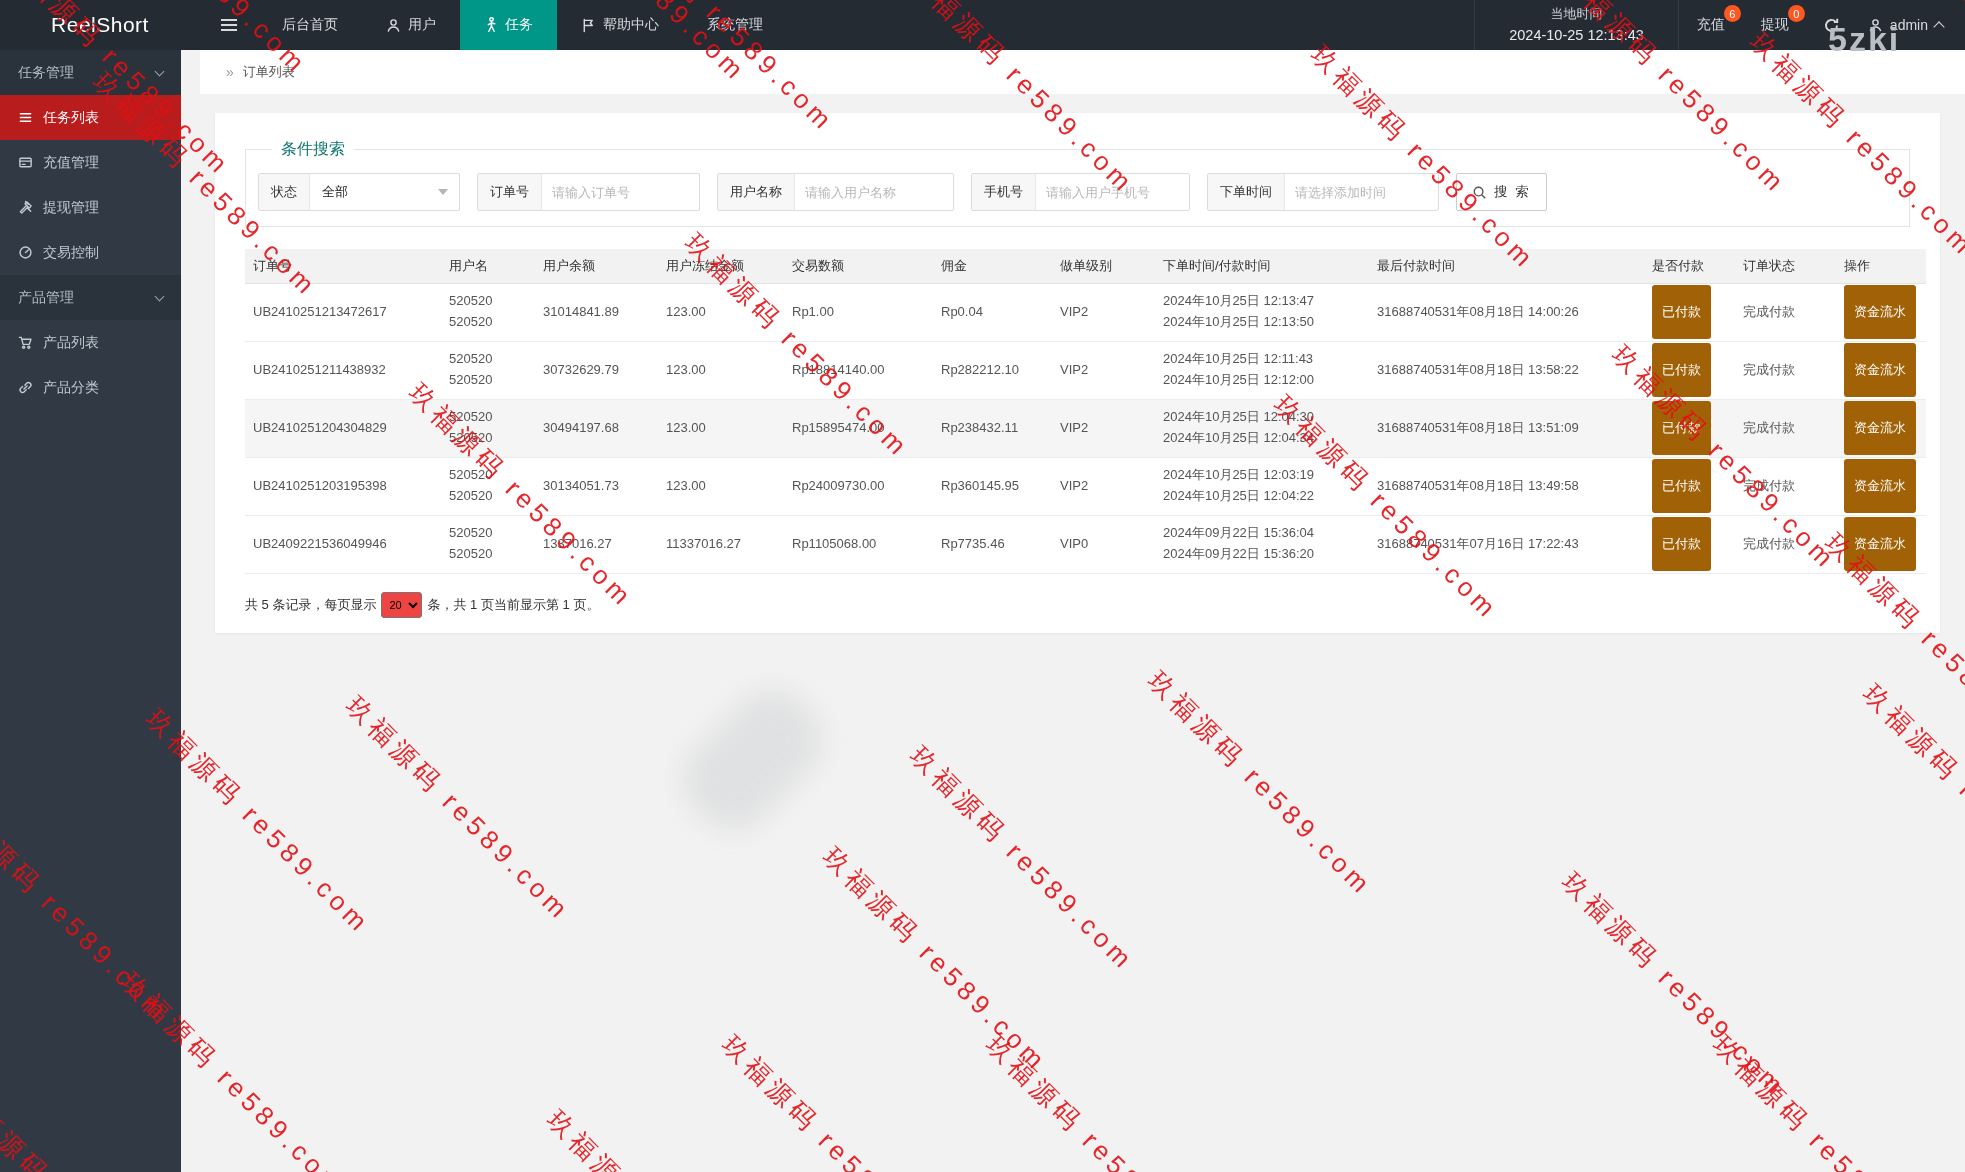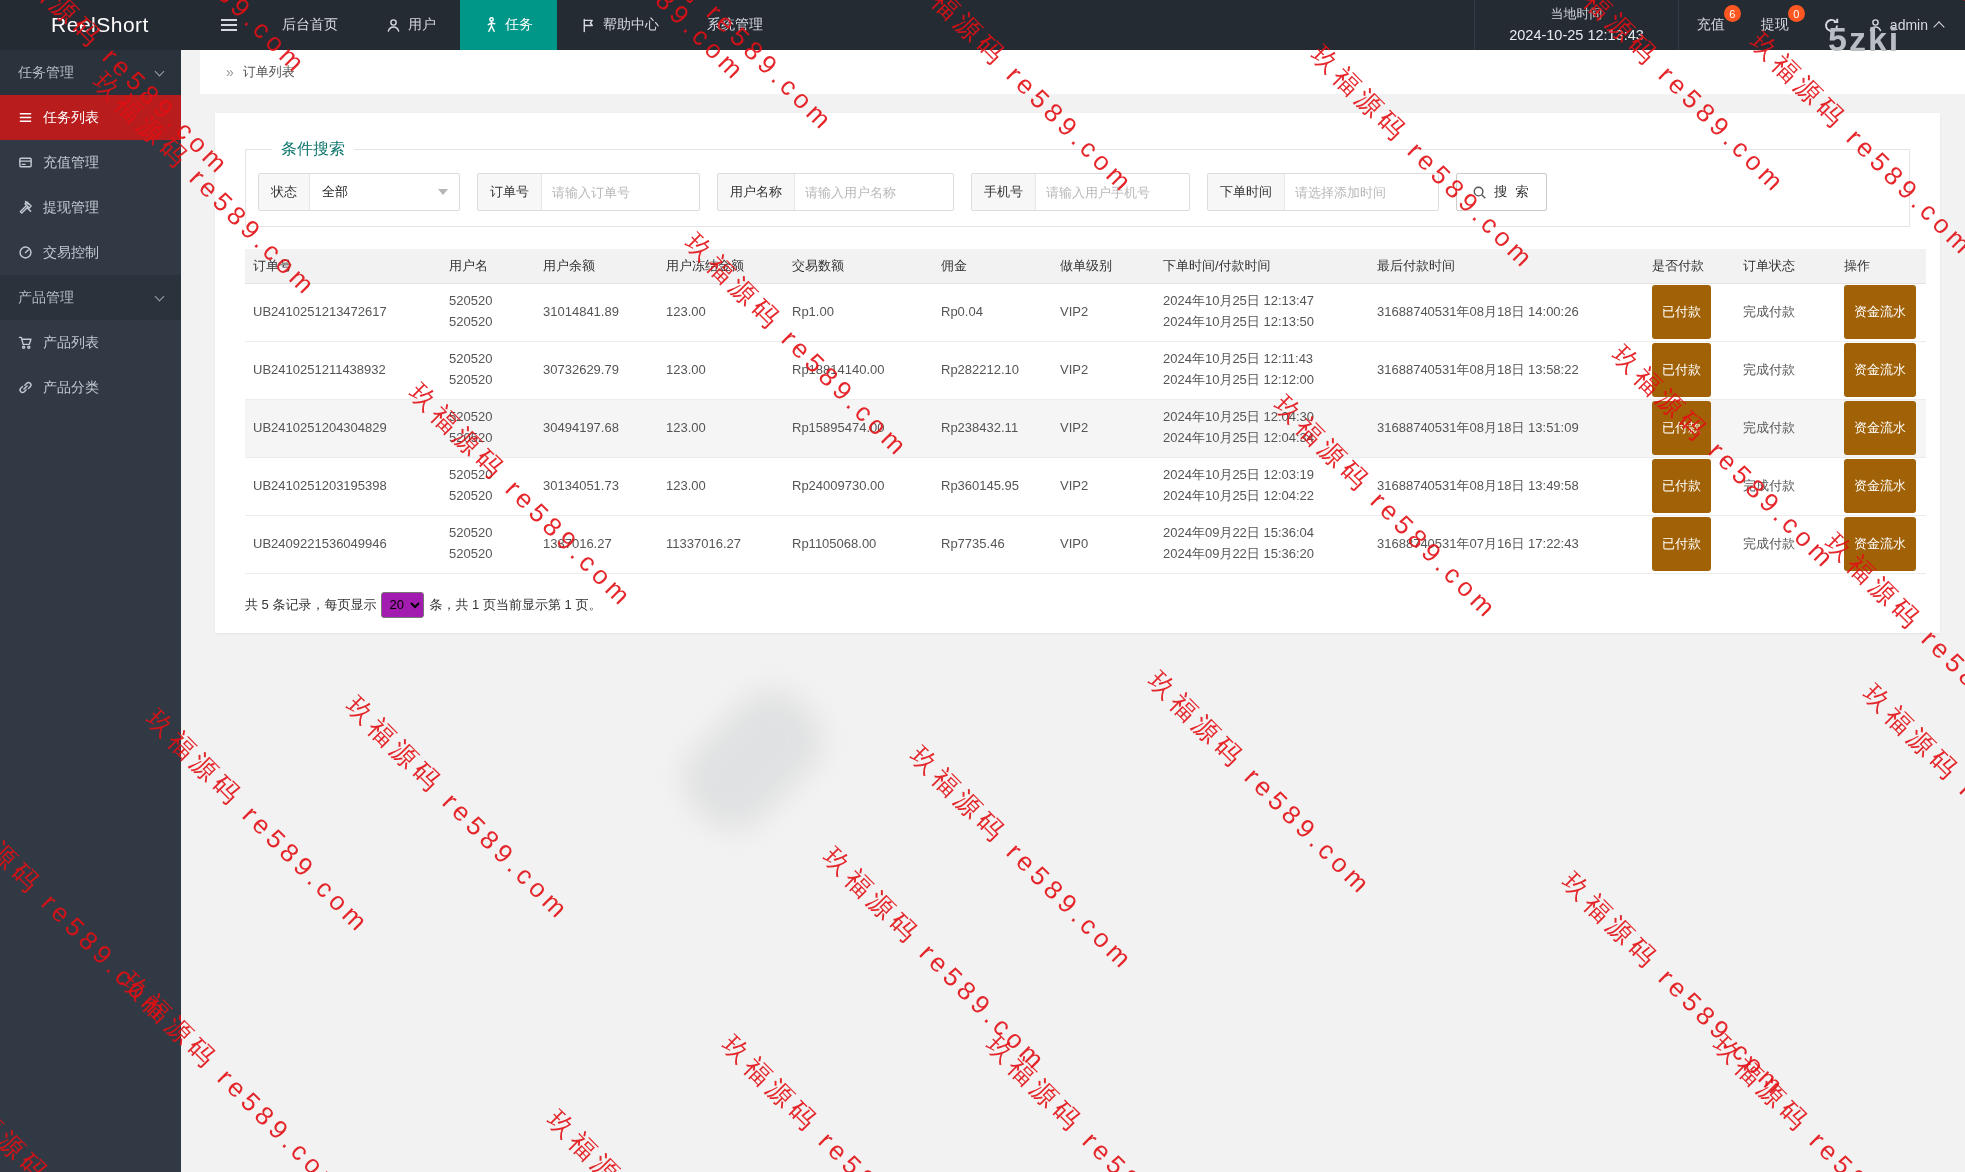--- a/index.html
+++ b/index.html
@@ -54,21 +54,21 @@
   .caret{position:absolute;right:11px;width:0;height:0;border-left:5px solid transparent;border-right:5px solid transparent;border-top:6px solid #b5b5b5}
   .search-btn{height:38px;padding:0 15px;border:1px solid #ccc;border-radius:2px;background:#fff;font-size:13.5px;color:#333;display:flex;align-items:center;gap:7px;cursor:pointer;letter-spacing:2px}
 
   table.orders{width:100%;border-collapse:collapse;table-layout:fixed;margin-top:22px}
   table.orders th{background:#f2f2f2;border-bottom:1px solid #e3e3e3;height:34px;padding:0 8px;font-size:13px;font-weight:normal;color:#333;text-align:left;white-space:nowrap;overflow:hidden}
   table.orders td{height:58px;padding:0 8px;border-bottom:1px solid #ececec;font-size:13px;color:#555;vertical-align:middle;white-space:pre-line;line-height:1.6;overflow:hidden}
   tr.highlight td{background:#f5f5f5}
   .btn-teal{display:inline-block;background:#a16207;border:none;border-radius:3px;color:#fff;font-size:13px;padding:18px 10px;cursor:pointer;white-space:nowrap}
 
   .pagination{margin-top:18px;display:flex;align-items:center;gap:5px;font-size:13px;color:#333}
-  .page-size{height:26px;border:1px solid #767676;border-radius:3px;font-size:13px;padding:0 3px;background:#a21caf}
+  .page-size{height:26px;border:1px solid #767676;border-radius:3px;font-size:11px;padding:0 3px;background:#ef4444}
 
   
   .wm-layer{position:absolute;inset:0;pointer-events:none;z-index:50;overflow:hidden}
   .wm{position:absolute;font-size:26px;color:#e30f14;opacity:.9;letter-spacing:5px;white-space:nowrap;transform:rotate(45deg);transform-origin:0 0}
   .corner-mark{position:absolute;left:1828px;top:20px;font-size:34px;font-weight:bold;color:#b9bec4;letter-spacing:2px;z-index:60;pointer-events:none}
   .smudge{position:absolute;left:505px;top:635px;width:95px;height:150px;background:#878c92;opacity:.16;filter:blur(14px);transform:rotate(45deg);border-radius:40px;z-index:2}
 </style>
 </head>
 <body>
 

